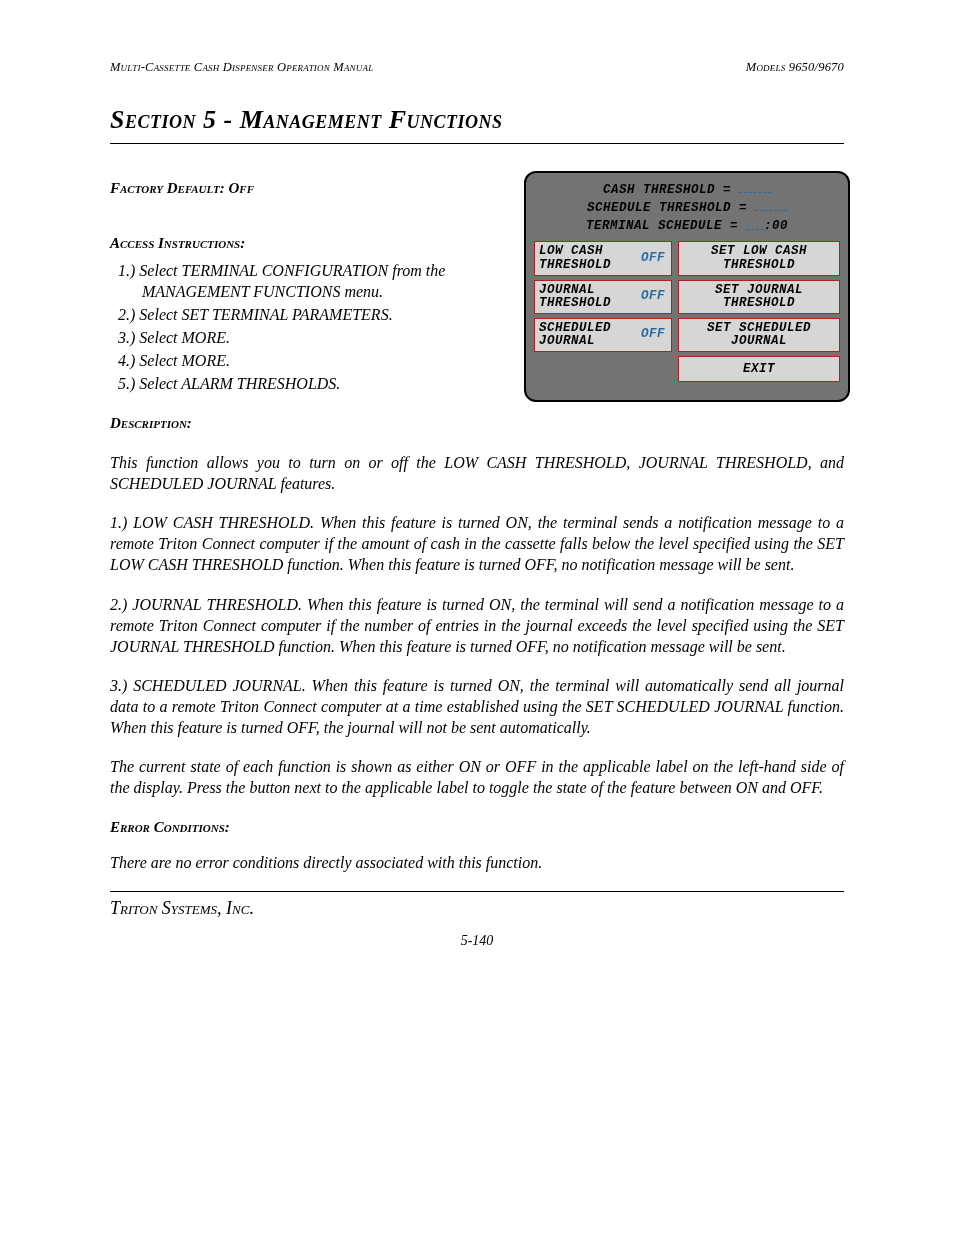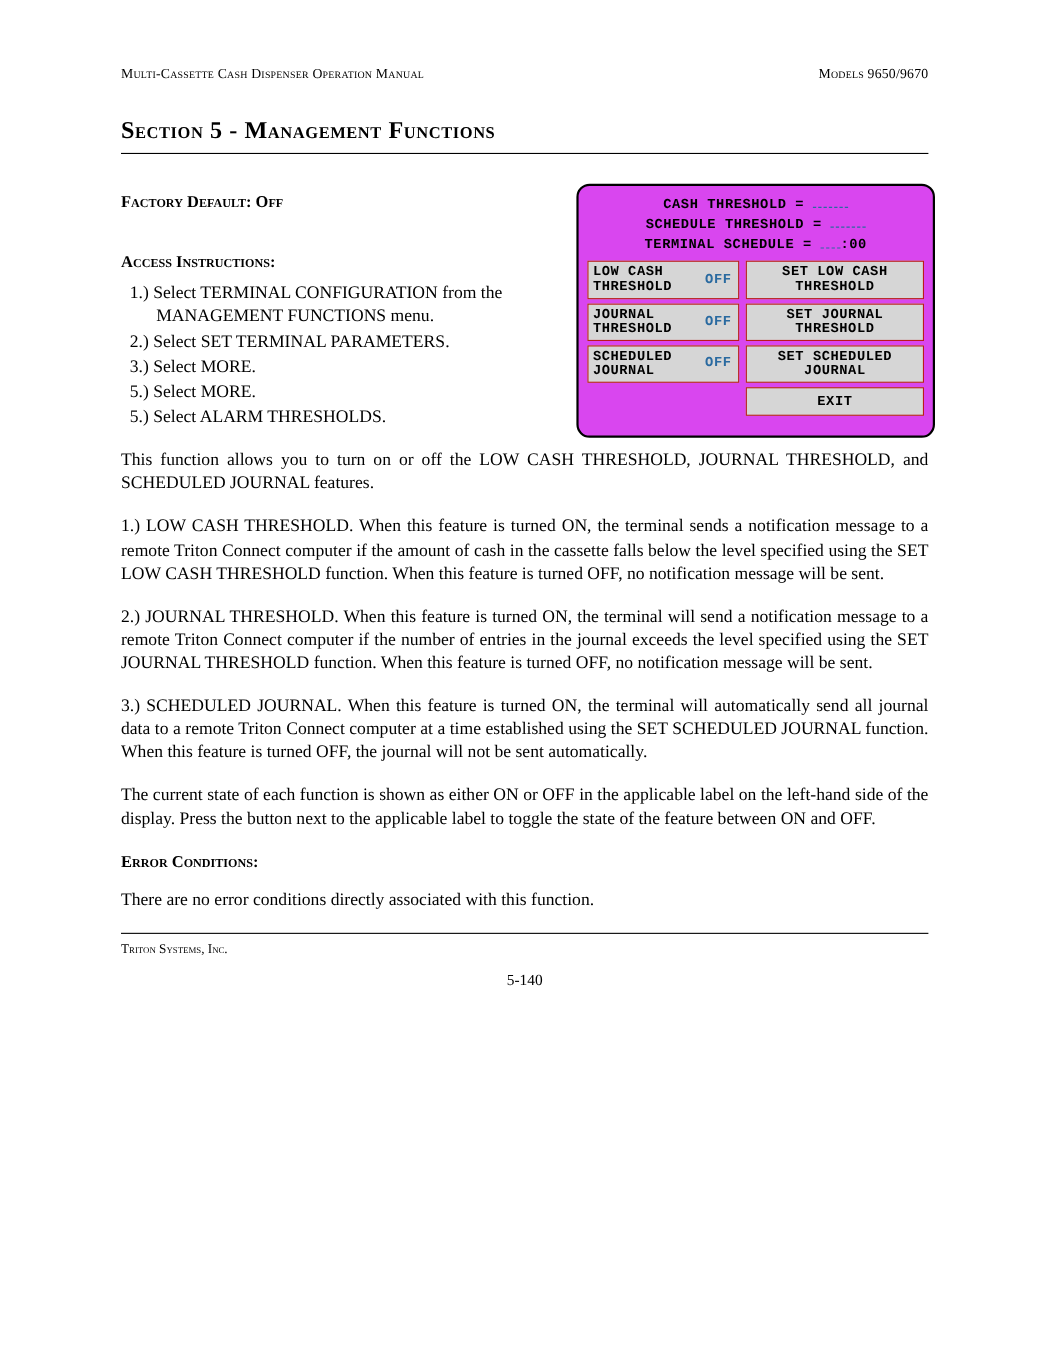--- a/index.html
+++ b/index.html
@@ -8,31 +8,32 @@
     font-family: "Times New Roman", Times, serif;
     background: #fff;
     color: #000;
   }
   .page {
     width: 954px;
     height: 1235px;
     box-sizing: border-box;
     padding: 60px 110px 40px 110px;
     position: relative;
+    font-style: italic;
   }
   .running-head {
     display: flex;
     justify-content: space-between;
     font-size: 12.5px;
     font-variant: small-caps;
     letter-spacing: 0.2px;
     margin-bottom: 30px;
   }
   .section-title {
-    font-size: 22px;
+    font-size: 26px;
     font-weight: bold;
     font-variant: small-caps;
     letter-spacing: 0.5px;
     margin: 0 0 8px 0;
   }
   .title-rule {
     border: none;
     border-top: 1px solid #000;
     margin: 0 0 20px 0;
   }
@@ -53,21 +54,21 @@
     font-weight: bold;
   }
   .function-label .sc { font-variant: small-caps; }
   .screen-panel {
     position: absolute;
     top: -6px;
     right: -6px;
     width: 326px;
     border: 2px solid #000;
     border-radius: 12px;
-    background: #d946ef;
+    background: #737373;
     padding: 8px 8px 14px 8px;
     font-family: "Courier New", monospace;
     font-weight: bold;
     font-size: 12.5px;
     letter-spacing: 0.5px;
     box-sizing: border-box;
   }
   .screen-header {
     text-align: center;
     line-height: 1.35;
@@ -137,21 +138,21 @@
   .desc-p {
     margin: 18px 0 0 0;
     text-align: justify;
   }
   .footer-rule {
     border: none;
     border-top: 1px solid #000;
     margin: 18px 0 6px 0;
   }
   .footer-co {
-    font-size: 12px;
+    font-size: 18px;
     font-variant: small-caps;
   }
   .page-num {
     text-align: center;
     font-size: 14px;
     margin-top: 14px;
   }
 </style>
 </head>
 <body>
@@ -230,24 +231,27 @@
       </div>
 
       <div class="label-line">
         <span class="label-sc">Access Instructions:</span>
       </div>
 
       <div class="instr-list" style="max-width:400px">
         <div>1.) Select TERMINAL CONFIGURATION from the MANAGEMENT FUNCTIONS menu.</div>
         <div>2.) Select SET TERMINAL PARAMETERS.</div>
         <div>3.) Select MORE.</div>
-        <div>5.) Select MORE.</div>
+        <div>4.) Select MORE.</div>
         <div>5.) Select ALARM THRESHOLDS.</div>
       </div>
 
+      <div class="label-line" style="margin-top:18px">
+        <span class="label-sc">Description:</span>
+      </div>
 
       <p class="desc-p">This function allows you to turn on or off the LOW CASH THRESHOLD, JOURNAL THRESHOLD, and SCHEDULED JOURNAL features.</p>
       <p class="desc-p">1.) LOW CASH THRESHOLD.  When this feature is turned ON, the terminal sends a notification message to a remote Triton Connect computer if the amount of cash in the cassette falls below the level specified using the SET LOW CASH THRESHOLD function. When this feature is turned OFF, no notification message will be sent.</p>
       <p class="desc-p">2.) JOURNAL THRESHOLD.  When this feature is turned ON, the terminal will send a notification message to a remote Triton Connect computer if the number of entries in the journal exceeds the level specified using the SET JOURNAL THRESHOLD function. When this feature is turned OFF, no notification message will be sent.</p>
       <p class="desc-p">3.) SCHEDULED JOURNAL.  When this feature is turned ON, the terminal will automatically send all journal data to a remote Triton Connect computer at a time established using the SET SCHEDULED JOURNAL function. When this feature is turned OFF, the journal will not be sent automatically.</p>
       <p class="desc-p">The current state of  each function is shown as either ON or OFF in the applicable label on the left-hand side of the display. Press the button next to the applicable label to toggle the state of the feature between ON and OFF.</p>
 
       <div class="label-line" style="margin-top:18px">
         <span class="label-sc">Error Conditions:</span>
       </div>

